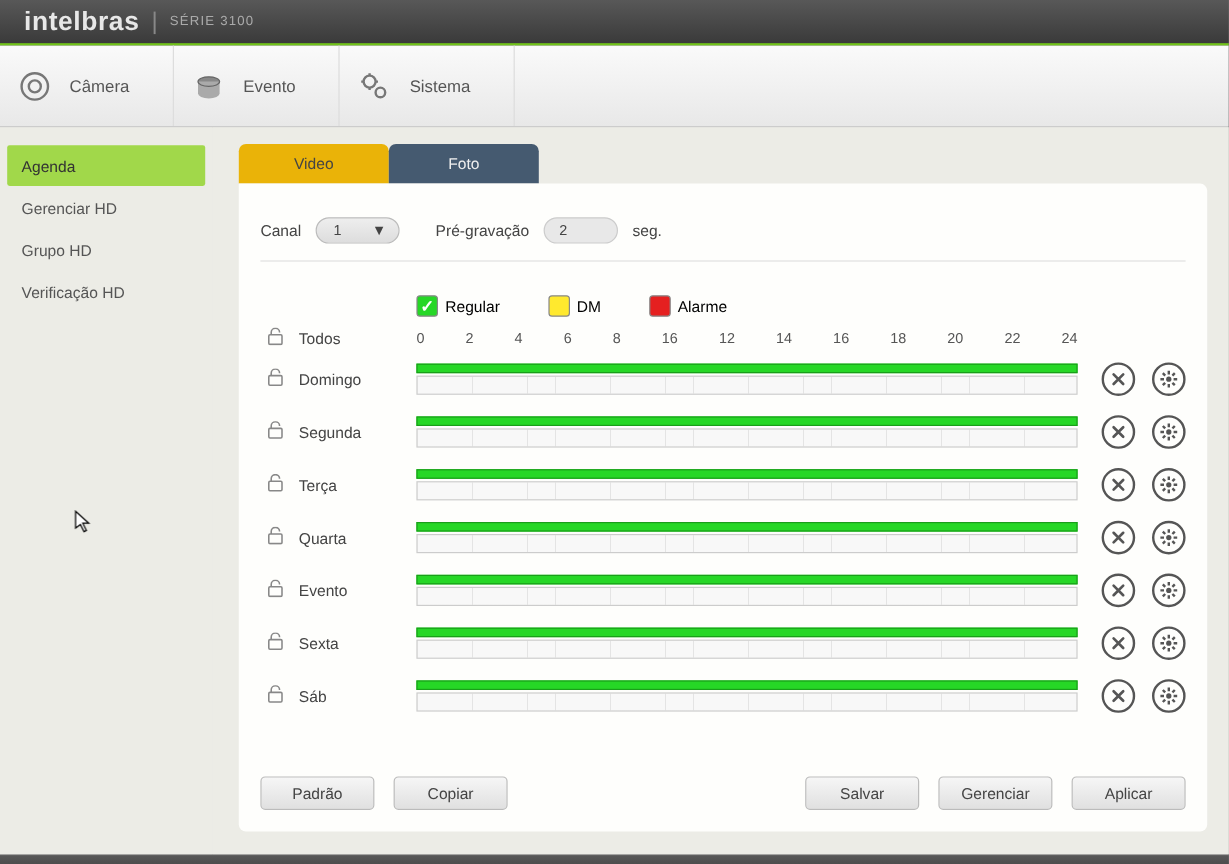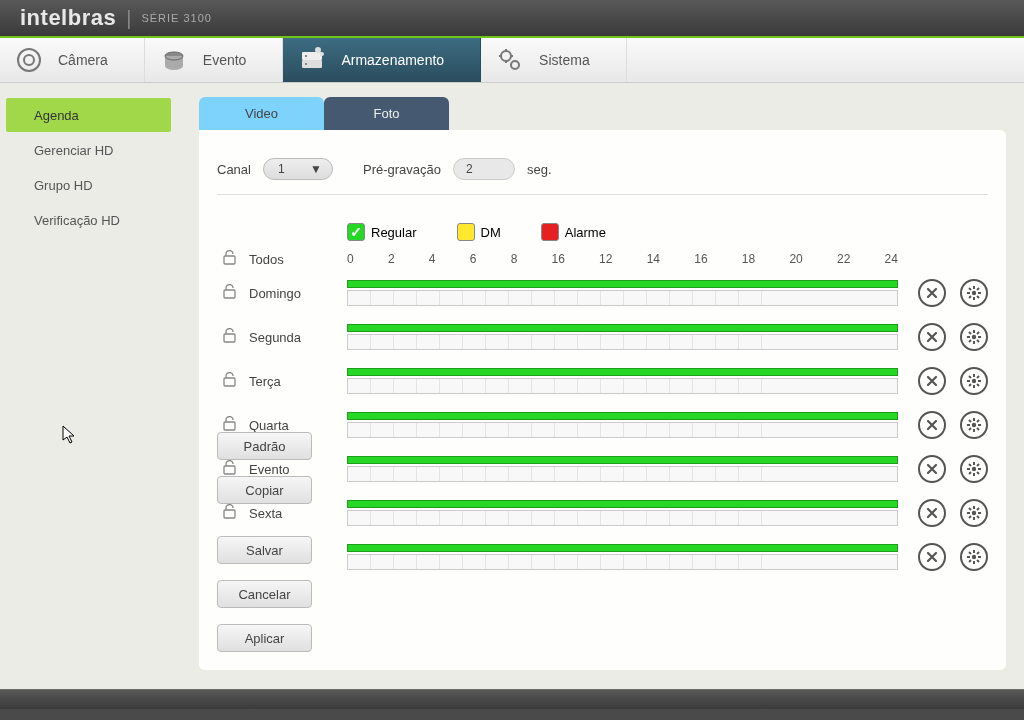--- a/index.html
+++ b/index.html
@@ -12,21 +12,21 @@
     align-items: center;
     padding-left: 20px;
     color: #e8e8e8;
     border-bottom: 2px solid #71c418;
   }
   .brand { font-size: 22px; font-weight: bold; letter-spacing: 0.5px; }
   .brand-sep { margin: 0 10px; color: #888; font-size: 20px; }
   .series { font-size: 11px; color: #aaa; letter-spacing: 1px; }
   
   .navbar {
-    height: 45px;
+    height: 68px;
     background: linear-gradient(#fafafa, #e8e8e8);
     display: flex;
     border-bottom: 1px solid #ccc;
   }
   .nav-item {
     display: flex;
     align-items: center;
     padding: 0 36px 0 14px;
     gap: 14px;
     font-size: 14px;
@@ -45,21 +45,21 @@
   
   .sidebar {
     width: 177px;
     background: #ecece6;
     padding-top: 15px;
   }
   .side-item {
     height: 34px;
     display: flex;
     align-items: center;
-    padding-left: 28px;
+    padding-left: 12px;
     font-size: 13px;
     color: #555;
     cursor: pointer;
     margin: 0 6px 1px 6px;
   }
   .side-item.active {
     background: #a1d84a;
     color: #333;
     border-radius: 2px;
   }
@@ -74,21 +74,21 @@
   .tab {
     width: 125px;
     height: 33px;
     display: flex;
     align-items: center;
     justify-content: center;
     font-size: 13px;
     border-radius: 6px 6px 0 0;
     cursor: pointer;
   }
-  .tab.active { background: #7dd3fc; color: #444; }
+  .tab.active { background: #eab308; color: #444; }
   .tab.inactive { background: #455a70; color: #eee; }
   
   .panel {
     background: #fefefc;
     border-radius: 0 6px 6px 6px;
     padding: 28px 18px 20px 18px;
     height: 540px;
     position: relative;
   }
   
@@ -144,21 +144,20 @@
     width: 28px; height: 28px; border: 2px solid #555; border-radius: 50%;
     display: flex; align-items: center; justify-content: center;
     font-size: 15px; cursor: pointer; color: #555;
   }
   
   .footer-btns {
     position: absolute;
     bottom: 18px; left: 18px; right: 18px;
     display: flex;
     gap: 16px;
-    flex-direction: column;
   }
   .btn {
     width: 95px; height: 28px;
     background: linear-gradient(#f6f6f6, #e0e0e0);
     border: 1px solid #bbb;
     border-radius: 4px;
     display: flex; align-items: center; justify-content: center;
     font-size: 13px; color: #444; cursor: pointer;
   }
   .spacer { flex: 1; }
@@ -194,33 +193,20 @@
   <div class="nav-item">
     <span class="nav-icon">
       <svg width="28" height="28" viewBox="0 0 28 28">
           <ellipse cx="14" cy="10" rx="9" ry="4" fill="#888"></ellipse>
           <path d="M5 10 L5 20 A9 4 0 0 0 23 20 L23 10" fill="#aaa"></path>
           <ellipse cx="14" cy="10" rx="9" ry="4" fill="none" stroke="#666"></ellipse>
         </svg>
     </span>
     <span>Evento</span>
   </div>
-  <div class="nav-item active">
-    <span class="nav-icon">
-      <svg width="28" height="28" viewBox="0 0 28 28">
-          <rect x="4" y="14" width="20" height="8" fill="#ddd" rx="1"></rect>
-          <rect x="4" y="6" width="20" height="8" fill="#eee" rx="1"></rect>
-          <circle cx="8" cy="10" r="1" fill="#666"></circle>
-          <circle cx="8" cy="18" r="1" fill="#666"></circle>
-          <circle cx="20" cy="4" r="3" fill="#ddd"></circle>
-          <circle cx="24" cy="8" r="2" fill="#ddd"></circle>
-        </svg>
-    </span>
-    <span>Armazenamento</span>
-  </div>
   <div class="nav-item">
     <span class="nav-icon">
       <svg width="28" height="28" viewBox="0 0 28 28">
           <circle cx="10" cy="10" r="5" fill="none" stroke="#777" stroke-width="2"></circle>
           <circle cx="19" cy="19" r="4" fill="none" stroke="#777" stroke-width="2"></circle>
           <path d="M10 3 L10 5 M10 15 L10 17 M3 10 L5 10 M15 10 L17 10" stroke="#777" stroke-width="2"></path>
         </svg>
     </span>
     <span>Sistema</span>
   </div>
@@ -580,21 +566,21 @@
             <span>Padrão</span>
           </div>
         <div class="btn">
             <span>Copiar</span>
           </div>
         <div class="spacer"></div>
         <div class="btn">
             <span>Salvar</span>
           </div>
         <div class="btn">
-            <span>Cancelar</span>
+            <span>Gerenciar</span>
           </div>
         <div class="btn">
             <span>Aplicar</span>
           </div>
       </div>
     </div>
   </div>
 </div>
 
 <div class="bottombar"></div>

